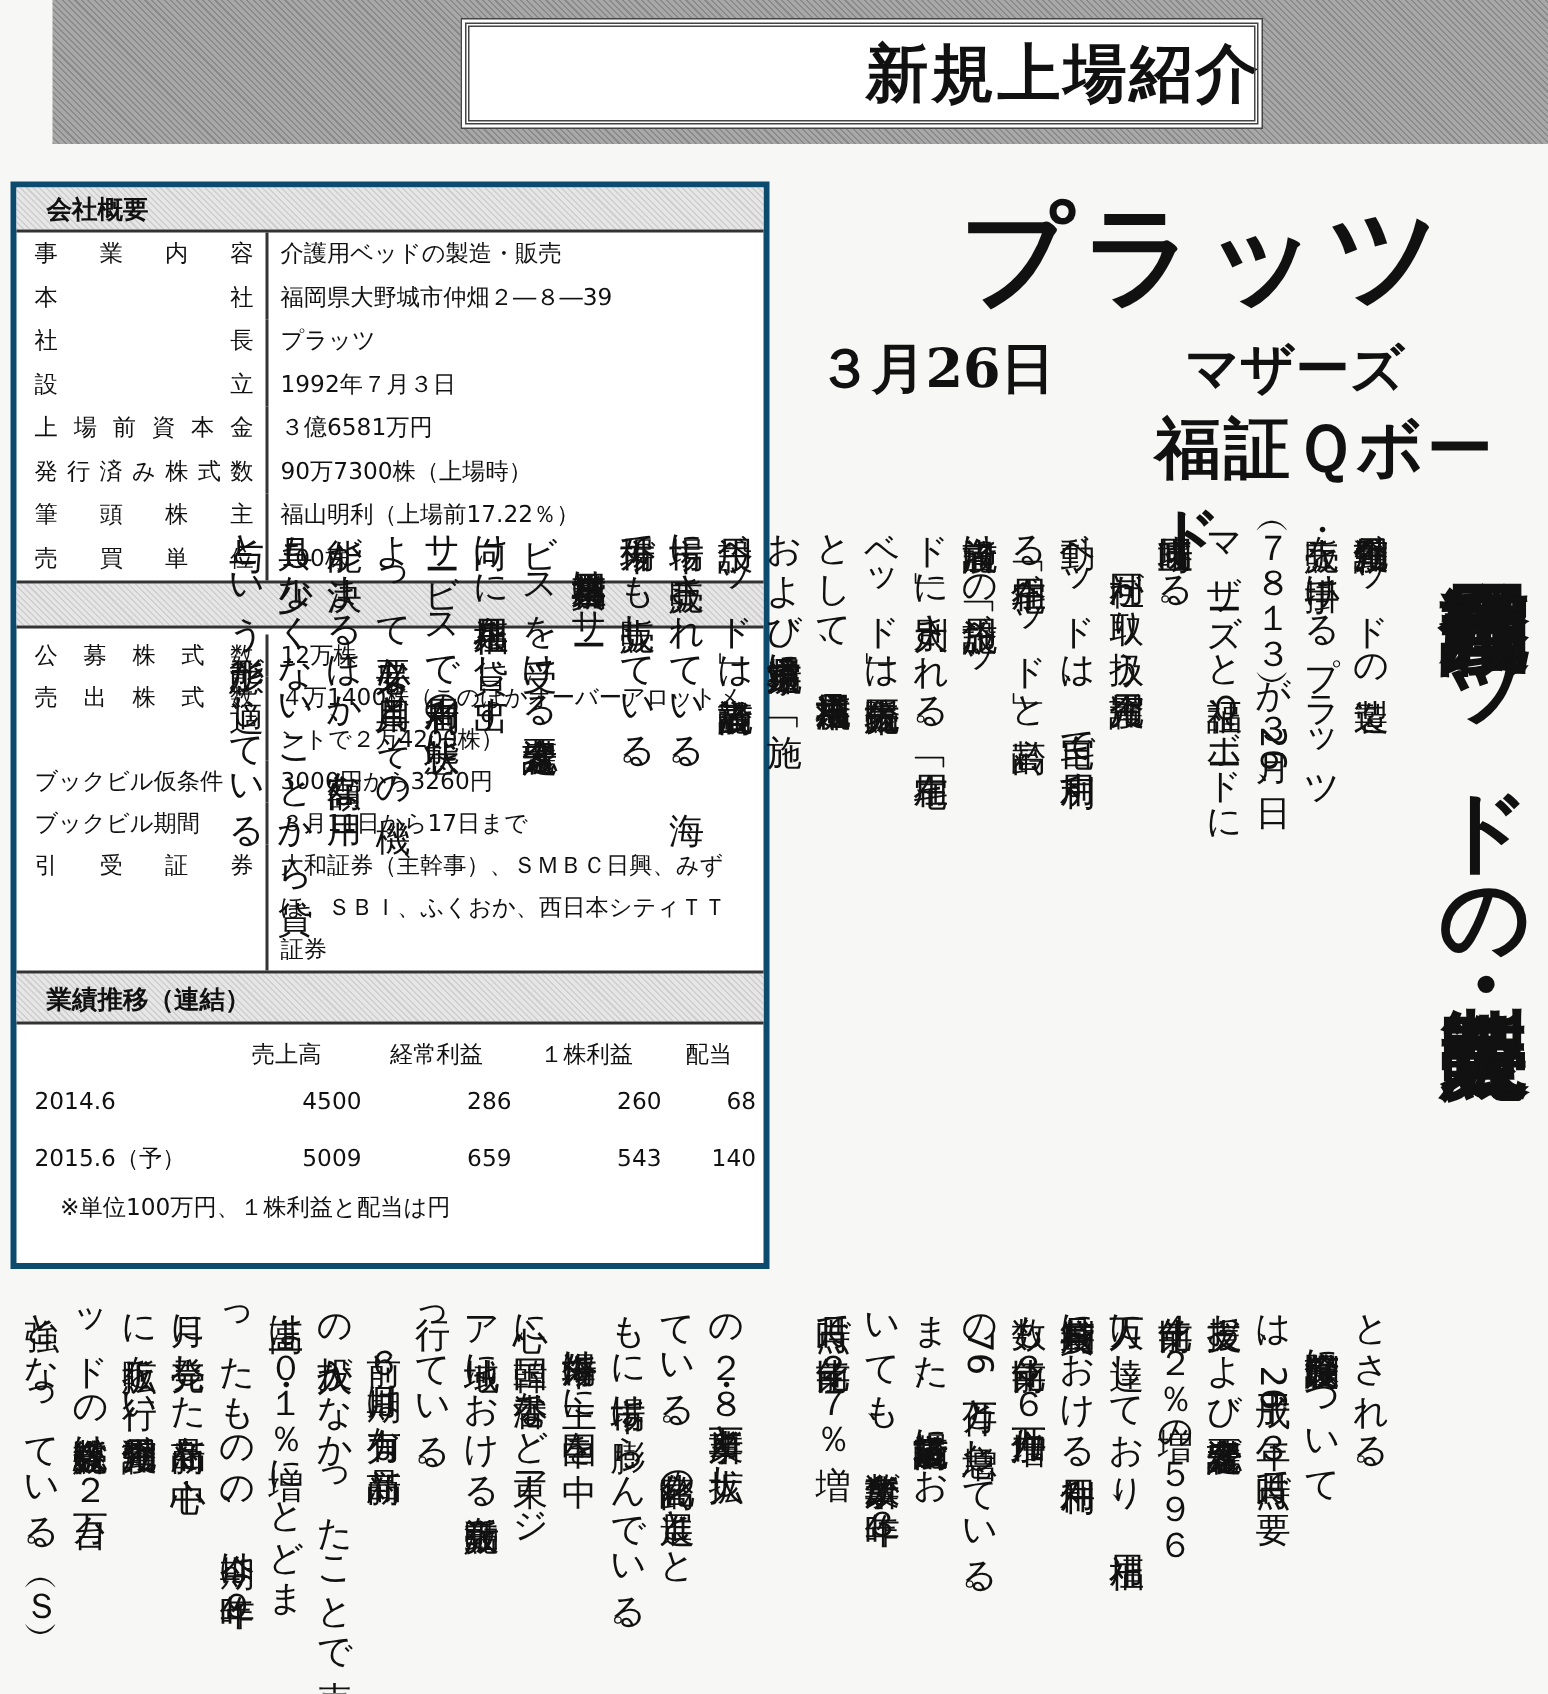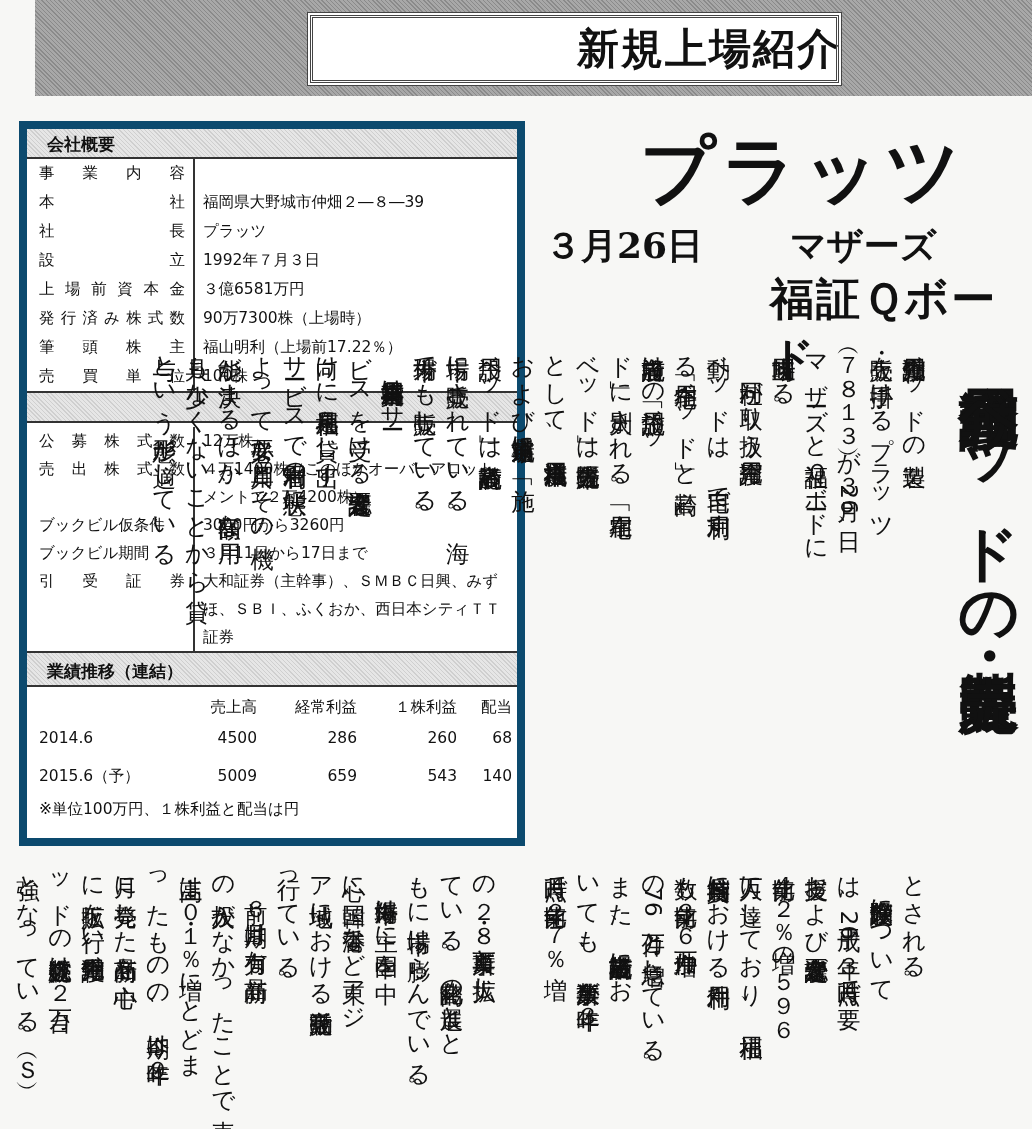--- a/index.html
+++ b/index.html
@@ -14,21 +14,21 @@
   .banner-box {
     position: absolute; left: 272px; top: 12px; width: 535px; height: 74px;
     background: #fff; border: 1px solid #444; outline: 3px double #444; outline-offset: -6px;
     display: flex; align-items: center; justify-content: flex-end;
   }
   .banner-title { font-weight: bold; font-size: 42px; letter-spacing: 2px; }
 
   
   .info {
     position: absolute; left: 7px; top: 121px; width: 506px; height: 725px;
-    border: 8px solid #0c4a6e; background: #fff; margin-left: 12px;
+    border: 4px solid #0c4a6e; background: #fff;
   }
   .sec-head {
     background: repeating-linear-gradient(45deg, #cfcfcf 0 1px, #e6e6e6 1px 3px);
     border-bottom: 2px solid #333; font-size: 17px; font-weight: bold; padding-left: 20px;
   }
   .sec-head.h1 { height: 30px; line-height: 30px; }
   .sec-band { height: 32px; border-top: 2px solid #333; border-bottom: 2px solid #333;
     background: repeating-linear-gradient(45deg, #cfcfcf 0 1px, #e6e6e6 1px 3px); }
   .rows { display: flex; flex-direction: column; }
   .row { display: flex; font-size: 15.5px; }
@@ -36,25 +36,25 @@
     display: flex; justify-content: space-between; letter-spacing: 0; }
   .row .lbl span { display: inline-block; }
   .row .val { flex: 1; padding-left: 8px; }
   .ov .row { height: 29px; line-height: 29px; }
   .off { padding-top: 4px; }
   .off .row { line-height: 28px; }
   .off .row .val { padding-right: 12px; }
 
   .perf-head { height: 36px; line-height: 36px; border-top: 2px solid #333; }
   .perf table { width: 100%; border-collapse: collapse; font-size: 15.5px; }
-  .perf th { font-weight: normal; text-align: right; height: 32px; padding-top: 8px; }
+  .perf th { font-weight: normal; text-align: center; height: 32px; padding-top: 8px; }
   .perf td { text-align: right; height: 38px; }
   .perf td.yr, .perf th.yr { text-align: left; padding-left: 12px; width: 130px; }
   .perf .c1 { width: 100px; } .perf .c2 { width: 100px; } .perf .c3 { width: 100px; } .perf .c4 { padding-right: 5px; }
-  .note { font-size: 15.5px; padding-left: 12px; padding-top: 4px; }
+  .note { font-size: 15.5px; padding-left: 29px; padding-top: 4px; }
 
   
   .company { position: absolute; left: 640px; top: 122px; font-size: 74px; font-weight: bold; letter-spacing: 6px; font-family: "DejaVu Sans", sans-serif; }
   .date-line { position: absolute; left: 545px; top: 222px; font-family: "DejaVu Serif", "Liberation Serif", serif; font-size: 36px; font-weight: bold; }
   .mkt1 { position: absolute; left: 770px; top: 222px; font-family: "DejaVu Serif", "Liberation Serif", serif; font-size: 36px; font-weight: bold; margin-left: 20px; }
   .mkt2 { position: absolute; left: 770px; top: 270px; font-family: "DejaVu Serif", "Liberation Serif", serif; font-size: 44px; font-weight: bold; letter-spacing: 2px; }
 
   
   .headline {
     position: absolute; left: 950px; top: 340px; height: 790px; width: 80px;
@@ -82,20 +82,21 @@
 <div class="info">
   <div class="sec-head h1">会社概要</div>
   <div class="rows ov" id="ov-rows">
       <div class="row">
         <div class="lbl">
           <span>事</span>
           <span>業</span>
           <span>内</span>
           <span>容</span>
         </div>
+        <div class="val">介護用ベッドの製造・販売</div>
       </div>
       <div class="row">
         <div class="lbl">
           <span>本</span>
           <span>社</span>
         </div>
         <div class="val">福岡県大野城市仲畑２―８―39</div>
       </div>
       <div class="row">
         <div class="lbl">

